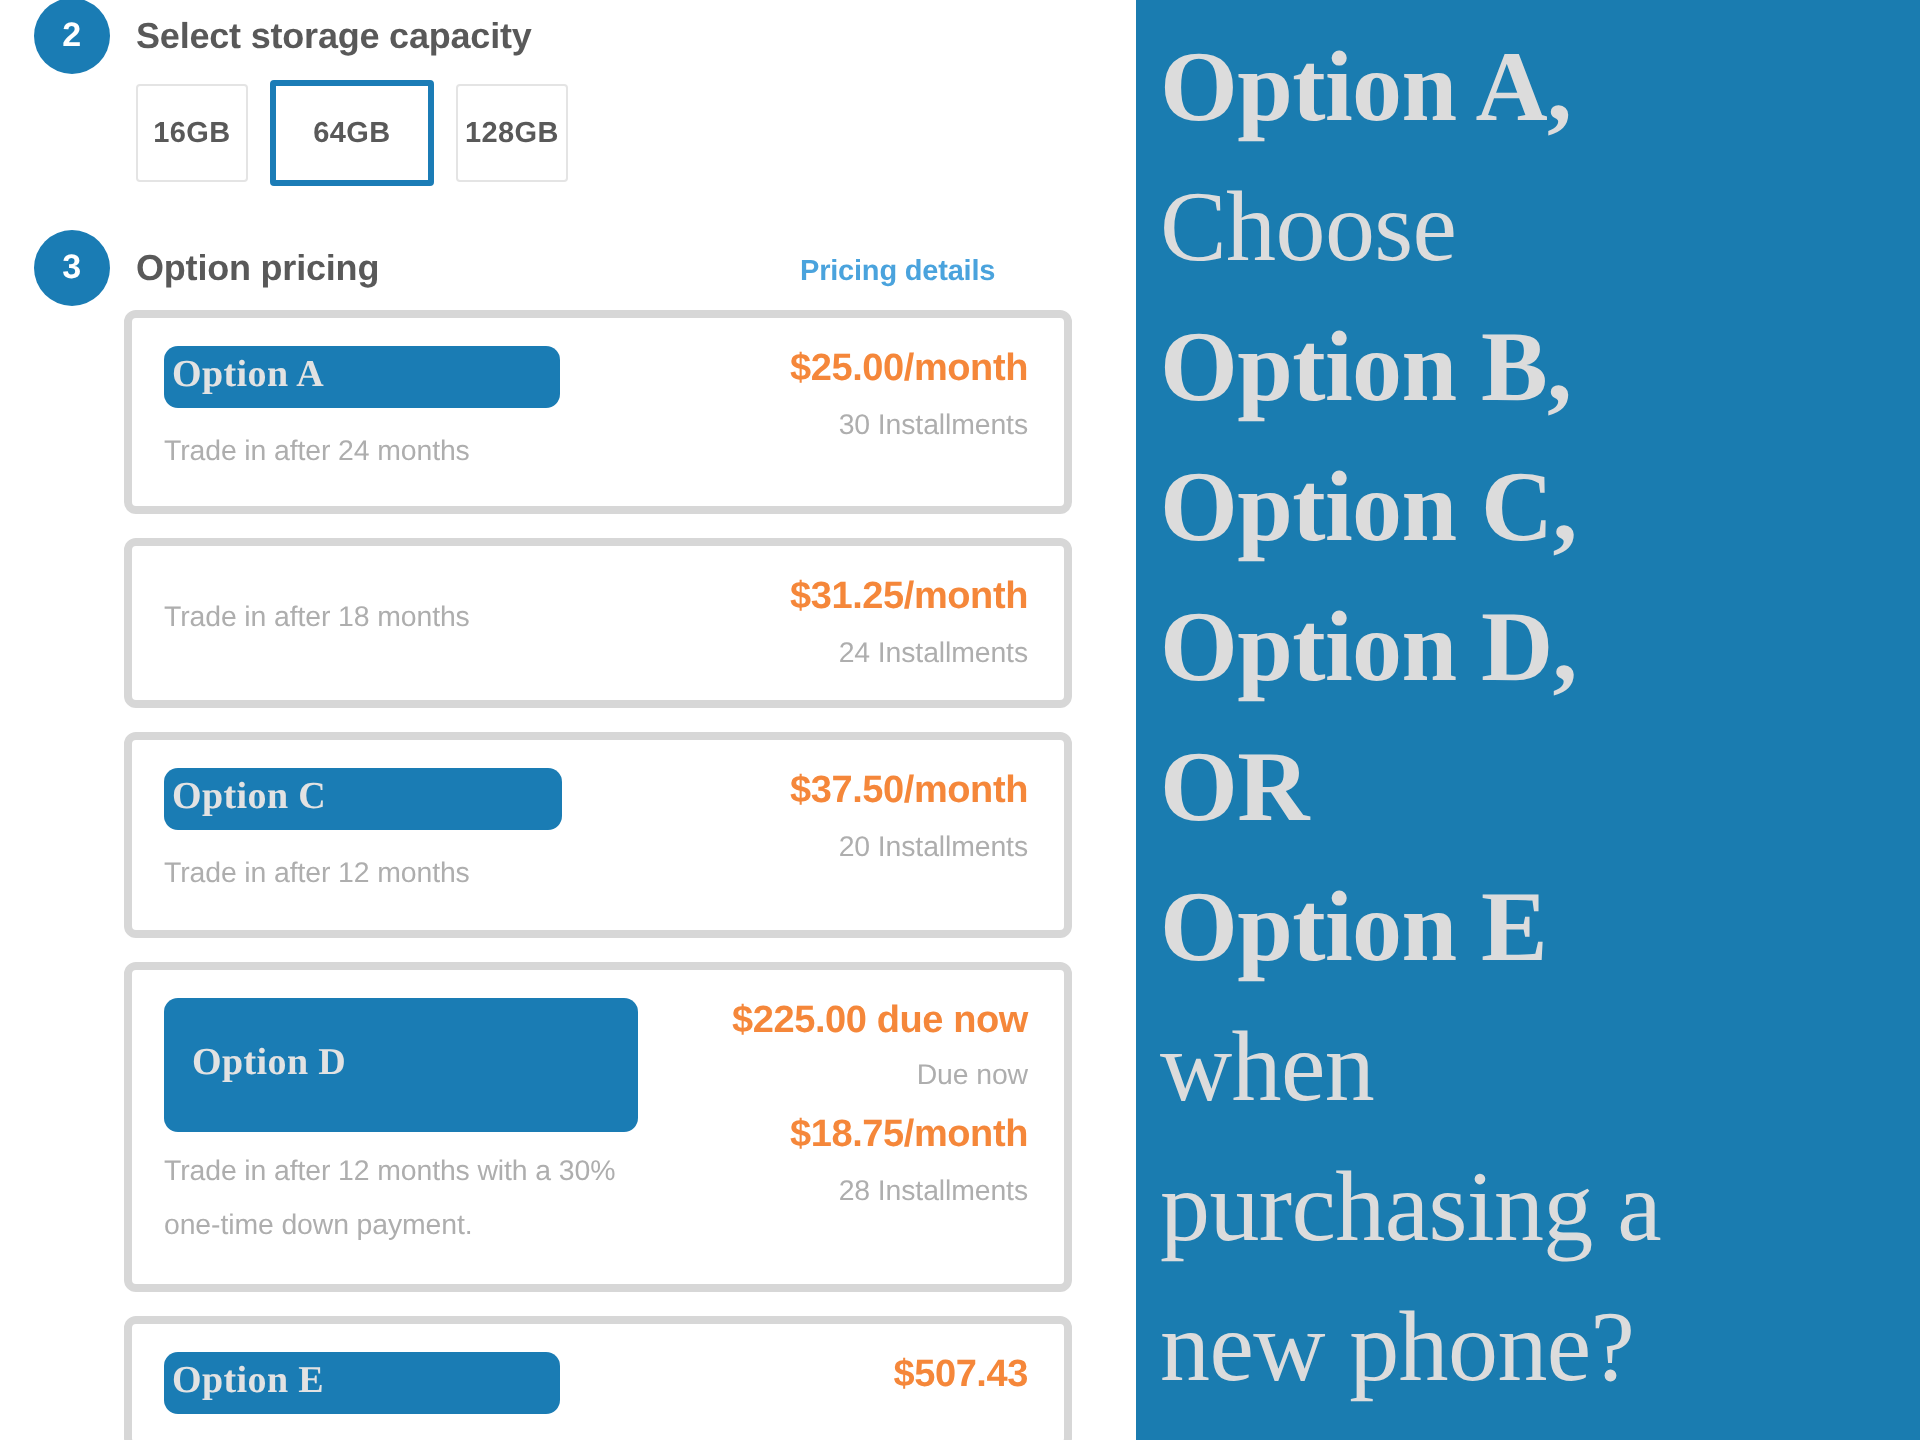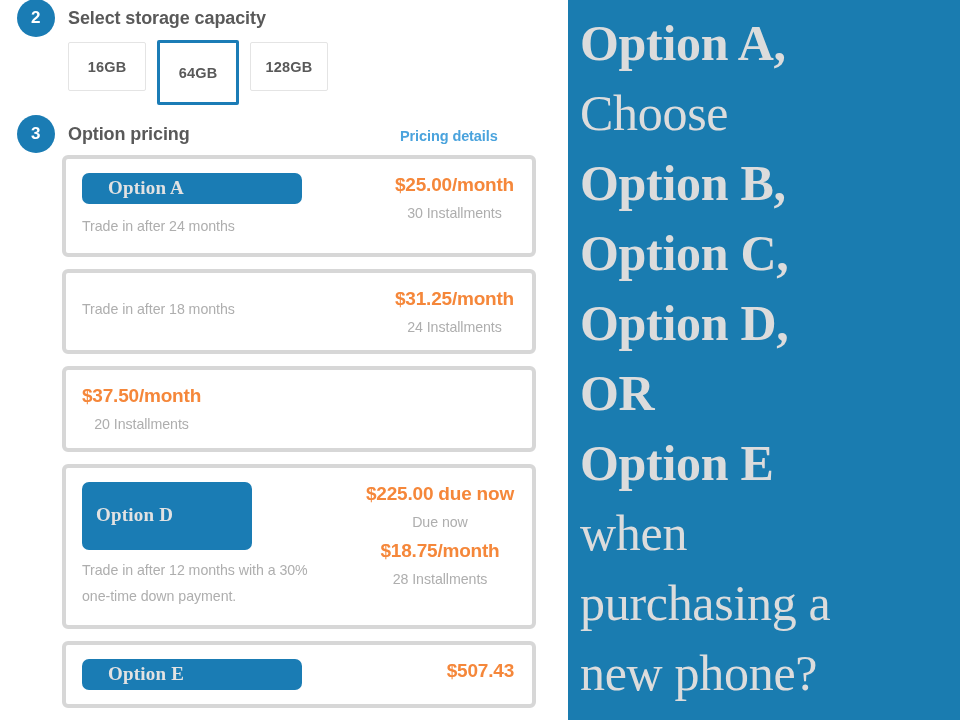--- a/index.html
+++ b/index.html
@@ -79,39 +79,39 @@
 
   
   #capacity-group {
     position: absolute;
     left: 68px;
     top: 42px;
     display: flex;
     gap: 12px;
   }
   .capacity-btn {
-    width: 78px;
+    width: 56px;
     height: 49px;
     box-sizing: border-box;
     background: #ffffff;
     border: 1px solid #e4e4e4;
     border-radius: 2px;
     display: flex;
     align-items: center;
     justify-content: center;
     font-size: 14.5px;
     font-weight: bold;
     color: #595959;
     letter-spacing: 0.2px;
     cursor: pointer;
   }
   .capacity-btn.selected {
     border: 3px solid #1b7cb6;
     width: 82px;
-    height: 65px;
+    height: 53px;
     margin-top: -2px;
     margin-left: -1px;
     margin-right: -1px;
   }
 
   
   #option-list {
     position: absolute;
     left: 62px;
     top: 155px;
@@ -131,41 +131,41 @@
   .option-card.tall { padding-bottom: 16px; }
 
   .card-inner {
     display: flex;
     justify-content: space-between;
     align-items: flex-start;
   }
   .card-left { flex: 1 1 auto; min-width: 0; }
   .card-right {
     flex: none;
-    text-align: center;
+    text-align: right;
     padding-top: 1px;
   }
 
   .option-badge {
     display: inline-flex;
     align-items: center;
     background: #1a7cb4;
     color: #e2e2e2;
     font-family: "Liberation Serif", serif;
     font-weight: bold;
     font-size: 19px;
     border-radius: 7px;
-    padding: 4px 14px 5px 26px;
+    padding: 4px 14px 5px 4px;
     letter-spacing: 0.2px;
     line-height: 1.15;
   }
   .option-badge.wide { padding-right: 118px; }
   .option-badge.block {
     padding: 22px 14px 24px 14px;
-    width: 170px;
+    width: 237px;
     box-sizing: border-box;
     align-items: center;
   }
 
   .option-desc {
     margin-top: 9px;
     font-size: 14.2px;
     color: #aeaeae;
     line-height: 1.85;
     letter-spacing: -0.05px;
@@ -267,20 +267,24 @@
           </div>
           <div class="card-right">
             <div class="price-main">$31.25/month</div>
             <div class="price-sub">24 Installments</div>
           </div>
         </div>
       </div>
 
       <div class="option-card">
         <div class="card-inner">
+          <div class="card-left">
+            <div class="option-badge wide">Option C</div>
+            <div class="option-desc">Trade in after 12 months</div>
+          </div>
           <div class="card-right">
             <div class="price-main">$37.50/month</div>
             <div class="price-sub">20 Installments</div>
           </div>
         </div>
       </div>
 
       <div class="option-card tall">
         <div class="card-inner">
           <div class="card-left">

